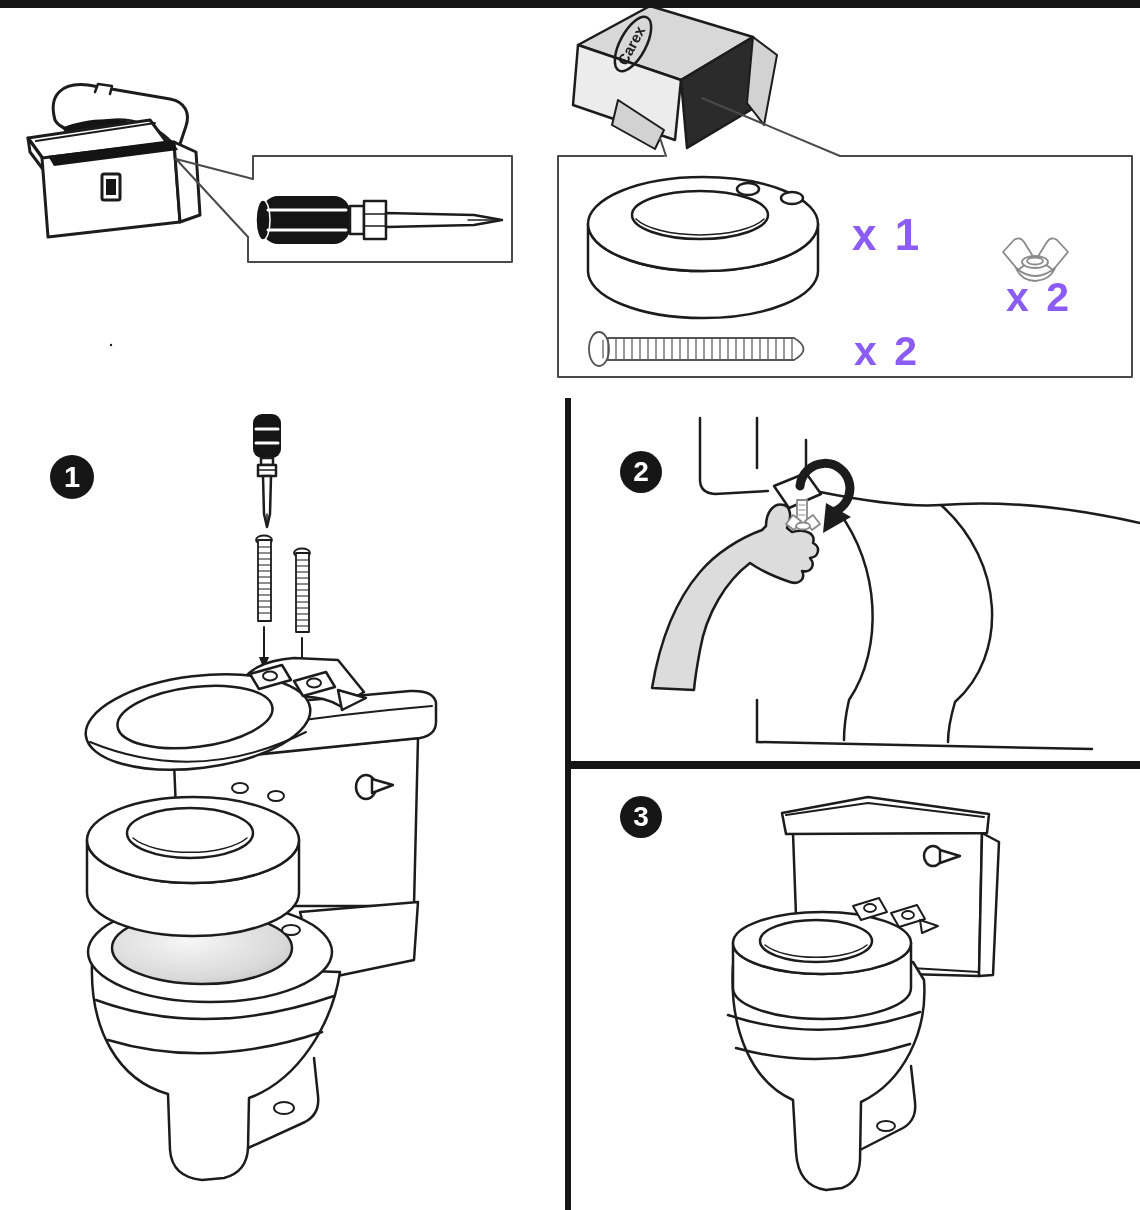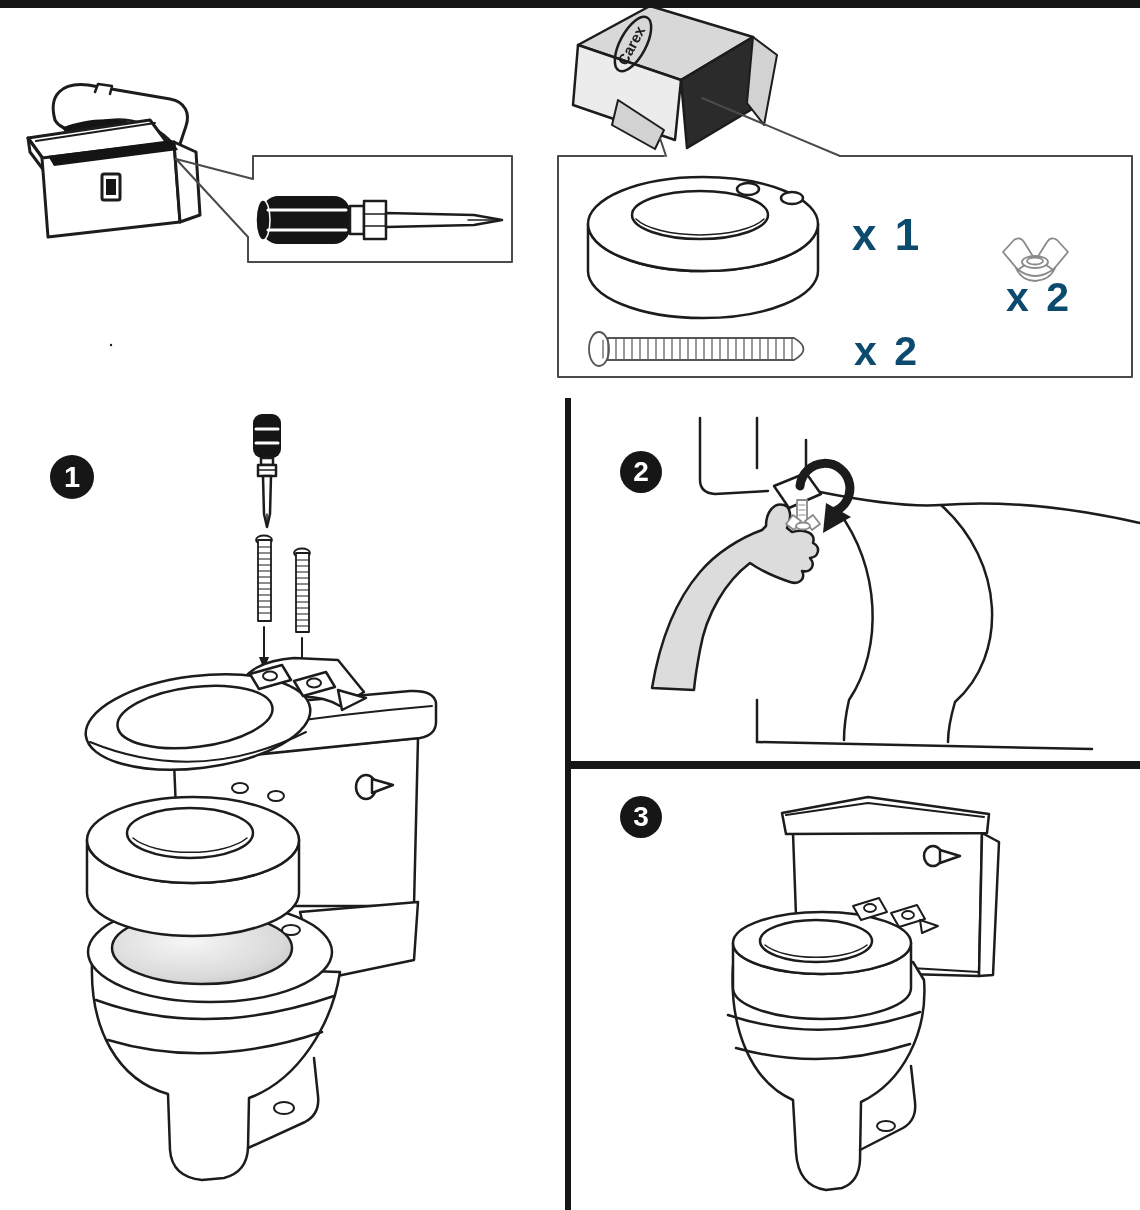--- a/index.html
+++ b/index.html
@@ -3,21 +3,21 @@
 <meta charset="utf-8">
 <style>
   html,body{margin:0;padding:0;background:#fff;}
   .canvas{position:relative;width:1140px;height:1210px;background:#ffffff;
           font-family:"Liberation Sans",sans-serif;overflow:hidden;}
   .art{position:absolute;left:0;top:0;}
   .divider{position:absolute;background:#161616;}
   #divider-h-main{left:0;top:394;width:1140px;height:8px;}
   #divider-v{left:565px;top:398px;width:6px;height:812px;}
   #divider-h-right{left:571px;top:761px;width:569px;height:8px;}
-  .qty{position:absolute;font-weight:bold;color:#0c4a6e;letter-spacing:3px;
+  .qty{position:absolute;font-weight:bold;color:#8b5cf6;letter-spacing:3px;
        white-space:nowrap;line-height:1;}
   #qty-riser{left:852px;top:213px;font-size:44px;}
   #qty-bolt{left:854px;top:331px;font-size:41px;}
   #qty-wingnut{left:1006px;top:277px;font-size:41px;}
   .badge{position:absolute;width:44px;height:44px;background:#161616;color:#ffffff;
          border-radius:50%;display:flex;align-items:center;justify-content:center;
          font-size:29px;font-weight:bold;}
   #badge-1{left:50px;top:455px;}
   #badge-2{left:620px;top:451px;width:42px;height:42px;font-size:28px;}
   #badge-3{left:620px;top:796px;width:42px;height:42px;font-size:28px;}

